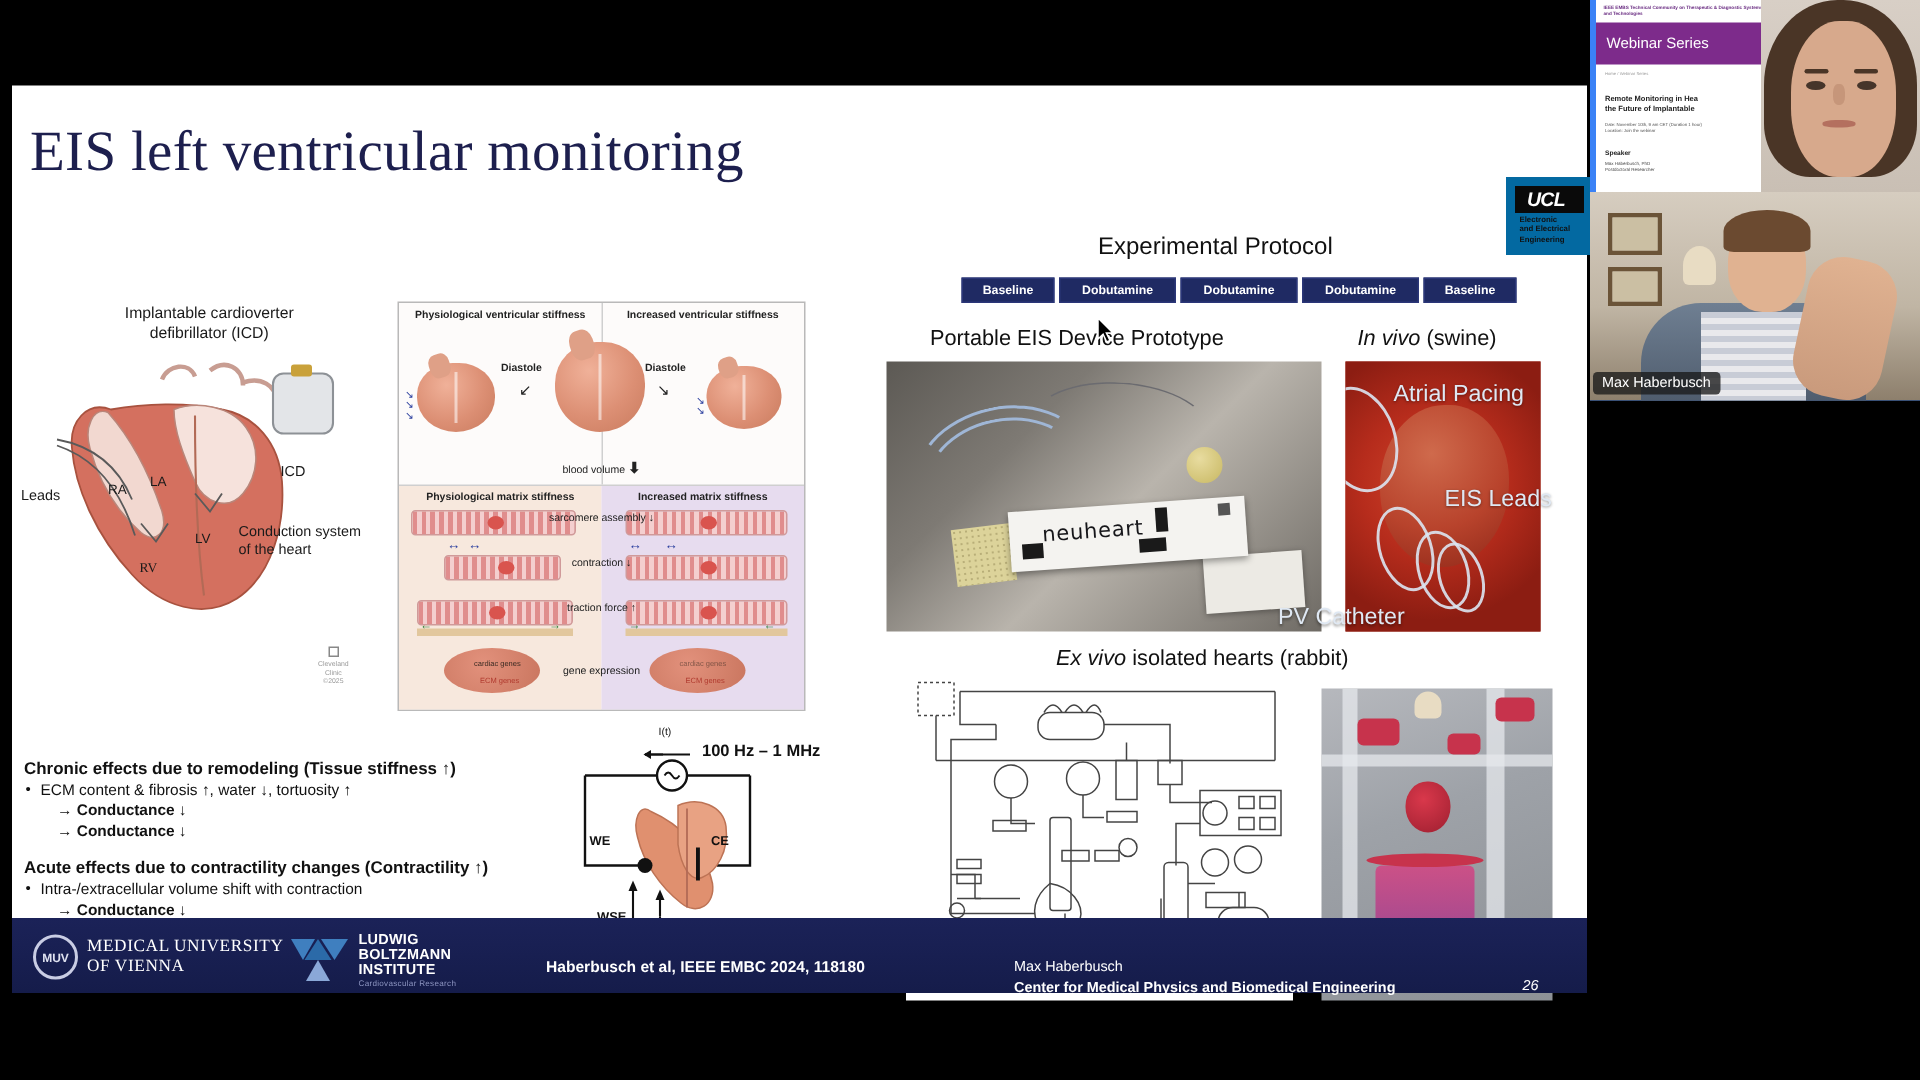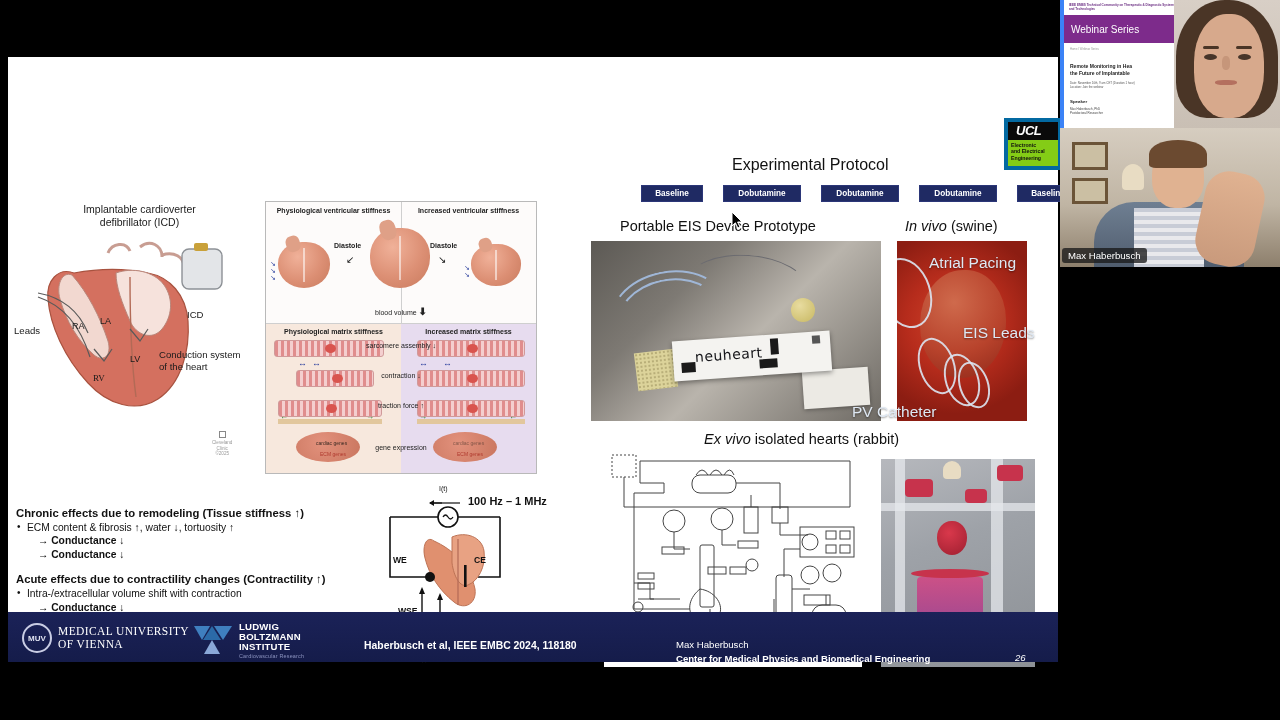--- a/index.html
+++ b/index.html
@@ -21,21 +21,21 @@
   .slide-title {
     position: absolute; left: 12px; top: 22px;
     font-family: "Liberation Serif", serif;
     font-size: 38px; color: #1d1f4e; letter-spacing: .2px;
     white-space: nowrap;
   }
 
   
   .ucl-logo {
     position: absolute; left: 996px; top: 61px; width: 58px; height: 52px;
-    background: #84cc16; border: 4px solid #0369a1;
+    background: #0369a1; border: 6px solid #0369a1;
   }
   .ucl-logo .bar { height: 18px; background: #0a0a0a; }
   .ucl-logo .ucl-word {
     color: #fff; font-size: 13px; font-weight: bold; font-style: italic;
     line-height: 18px; padding-left: 8px; letter-spacing: -0.5px;
   }
   .ucl-logo .ucl-sub {
     font-size: 5.2px; line-height: 6.4px; color: #111; font-weight: bold;
     padding: 2px 3px 0 3px;
   }
@@ -137,21 +137,21 @@
   .circuit { position: absolute; left: 374px; top: 428px; width: 215px; height: 182px; }
   .circ-txt { position: absolute; font-size: 11px; color: #111; font-weight: bold; }
   .circ-sm { position: absolute; font-size: 8.6px; color: #111; font-weight: bold; }
   .circ-tiny { position: absolute; font-size: 7px; color: #111; }
 
   
   .exp-title {
     position: absolute; left: 724px; top: 99px;
     font-size: 16px; color: #111; white-space: nowrap;
   }
-  .proto-bar { position: absolute; left: 633px; top: 128px; display: flex; gap: 20px; }
+  .proto-bar { position: absolute; left: 633px; top: 128px; display: flex; gap: 3px; }
   .proto-seg {
     background: #1f2a63; color: #fff; font-size: 8.2px; font-weight: bold;
     padding: 3px 0; text-align: center; border: 1px solid #2b3678;
   }
 
   .sec-title { position: absolute; font-size: 14.5px; color: #111; white-space: nowrap; }
 
   .photo-eis {
     position: absolute; left: 583px; top: 184px; width: 290px; height: 180px;
     background: linear-gradient(135deg,#5c5954 0%, #7e7a74 30%, #b9b4ac 55%, #6e6a64 100%);
@@ -339,20 +339,21 @@
   
   .cursor { position: absolute; left: 724px; top: 155px; width: 12px; height: 18px; }
 </style>
 </head>
 <body>
 
 <div id="stage">
 
   <div id="slide">
 
+    <div class="slide-title">EIS left ventricular monitoring</div>
 
     <div class="ucl-logo">
       <div class="bar">
         <div class="ucl-word">UCL</div>
       </div>
       <div class="ucl-sub">
         <div>Electronic</div>
         <div>and Electrical</div>
         <div>Engineering</div>
       </div>

